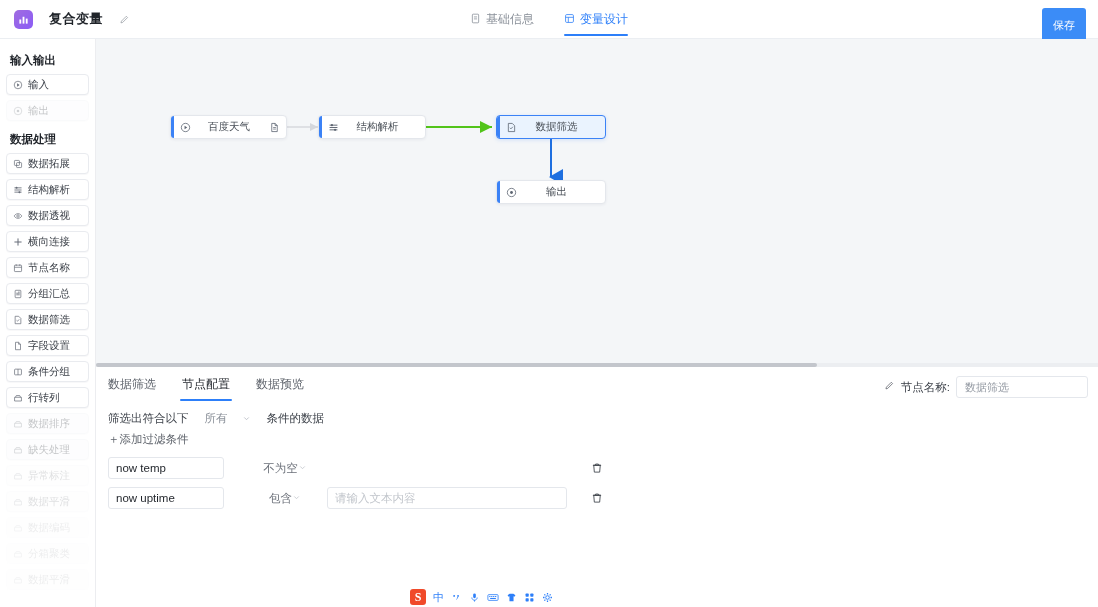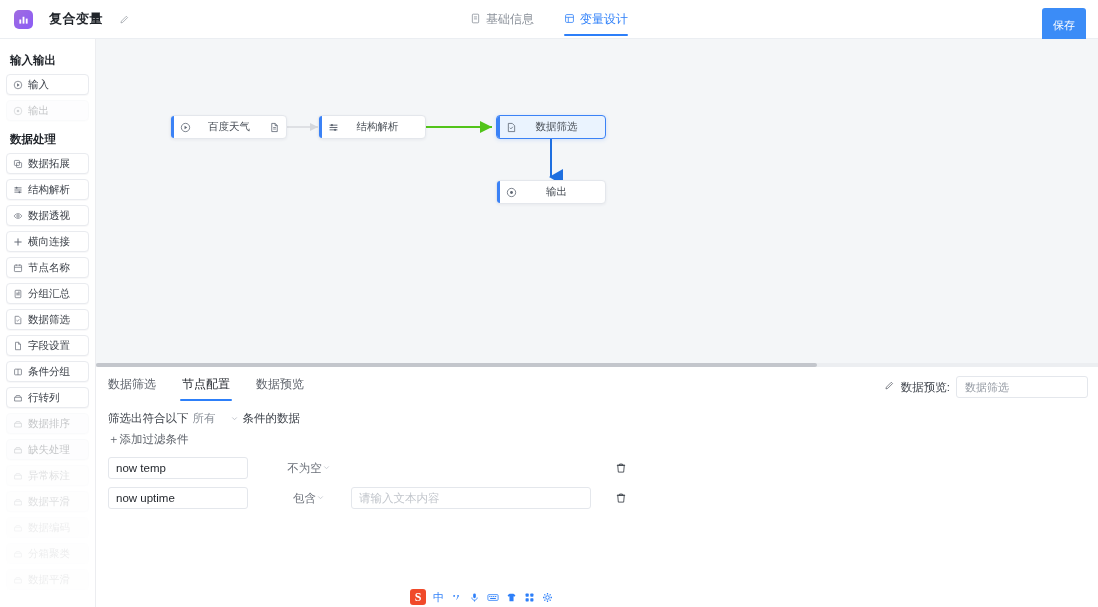--- a/index.html
+++ b/index.html
@@ -131,33 +131,33 @@
   }
   .node-name-label { font-size: 11.5px; color: #3c4149; }
   .node-name-input {
     width: 132px; height: 22px;
     border: 1px solid #e4e7ec; border-radius: 3px;
     background: #fff; font-size: 11px; color: #9399a2;
     padding: 0 8px; font-family: inherit; outline: none;
   }
 
   .panel-body { padding: 10px 0 0 12px; }
-  .cond-line { display: flex; align-items: flex-end; gap: 4px; font-size: 11.5px; color: #3c4149; }
+  .cond-line { display: flex; align-items: flex-end; gap: 16px; font-size: 11.5px; color: #3c4149; }
   .cond-sel {
     display: inline-flex; align-items: center; gap: 14px;
     font-size: 11.5px; color: #8a9099; cursor: pointer;
   }
   .add-cond {
     margin-top: 6px; font-size: 11.5px; color: #5f646c; cursor: pointer;
     display: inline-block;
   }
   .rows { margin-top: 10px; }
   .frow { display: flex; align-items: center; height: 22px; margin-bottom: 8px; }
   .f-field {
-    width: 140px; height: 22px; border: 1px solid #e4e7ec; border-radius: 3px;
+    width: 116px; height: 22px; border: 1px solid #e4e7ec; border-radius: 3px;
     background: #fff; font-size: 11.5px; color: #1f2329; padding: 0 7px;
     font-family: inherit; outline: none;
   }
   .f-op {
     width: 80px; margin-left: 23px; font-size: 11.5px; color: #6b7079;
     display: flex; align-items: center; justify-content: center;
     cursor: pointer; padding-right: 4px;
   }
   .f-val {
     width: 240px; height: 22px; border: 1px solid #e4e7ec; border-radius: 3px;
@@ -503,21 +503,21 @@
       <div class="ptab">数据筛选</div>
       <div class="ptab active">节点配置</div>
       <div class="ptab">数据预览</div>
 
       <div class="node-name-box">
         <span>
           <svg width="11" height="11" viewBox="0 0 14 14">
               <path d="M2.5 11.3l.6-2.2L9.3 2.9l1.6 1.6-6.2 6.2-2.2.6z" fill="none" stroke="#5f646c" stroke-width="1"></path>
             </svg>
         </span>
-        <span class="node-name-label">数据预览:</span>
+        <span class="node-name-label">节点名称:</span>
         <input class="node-name-input" value="数据筛选" style="">
       </div>
     </div>
 
     <div class="panel-body">
       <div class="cond-line">
         <span>筛选出符合以下</span>
         <span class="cond-sel">
           <span>所有</span>
           <span>

